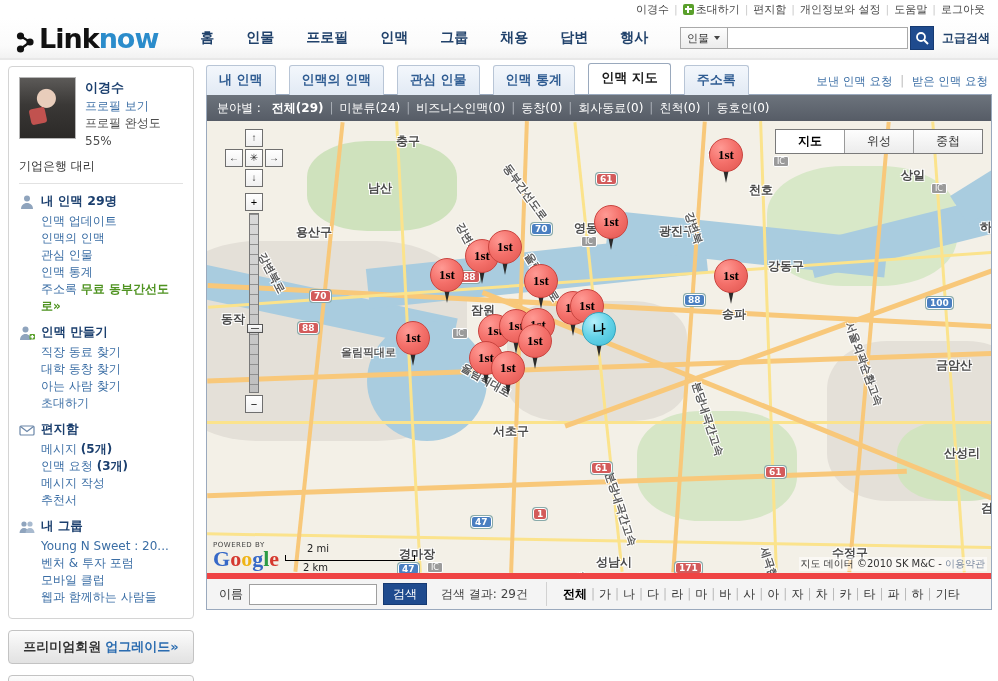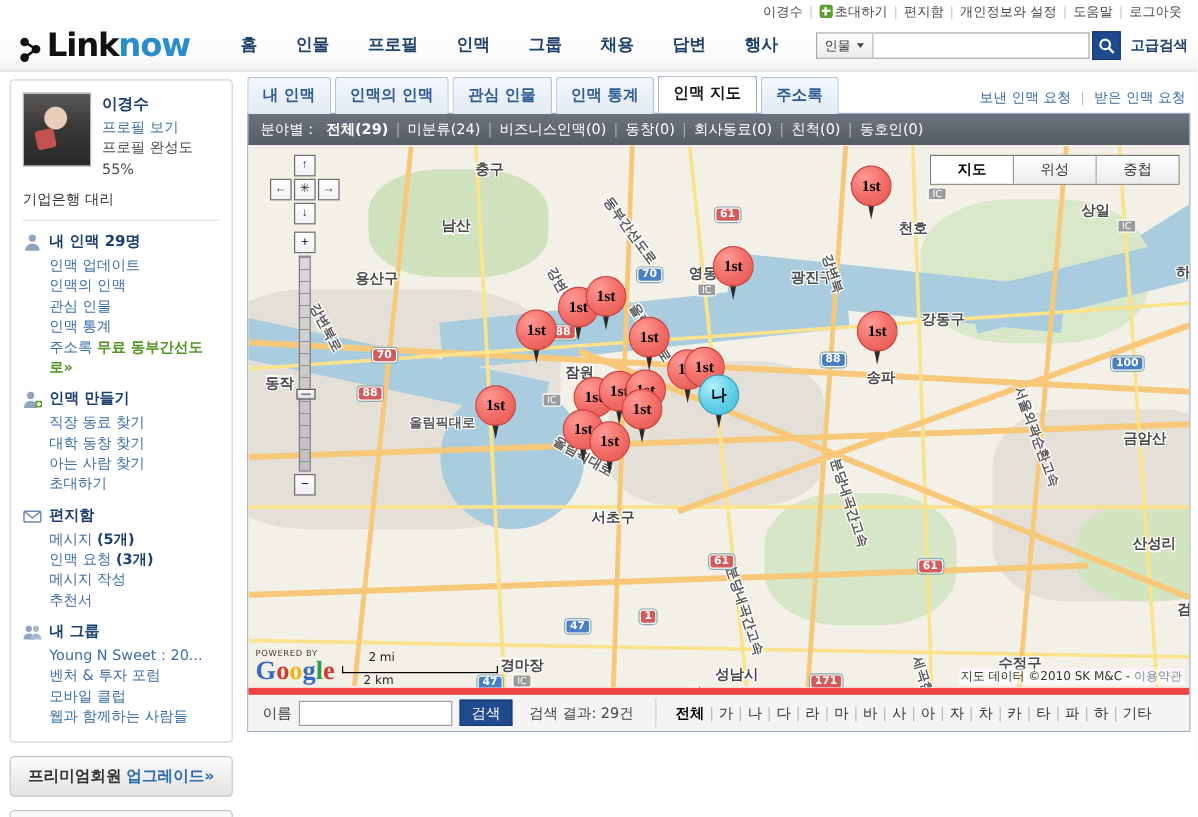--- a/index.html
+++ b/index.html
@@ -182,21 +182,21 @@
     display: flex; align-items: center; justify-content: center;
     font-size: 13px; font-weight: bold; color: #333;
     cursor: pointer;
     gap: 4px;
   }
   .sidebtn .accent { color: #2b6cb0; }
 
   
   .content { flex: 1; margin-left: 12px; }
   .tabsrow { display: flex; align-items: flex-end; height: 28px; }
-  .tabs { display: flex; gap: 3px; }
+  .tabs { display: flex; gap: 13px; align-items: flex-end; }
   .tab {
     border: 1px solid #b8c5d6;
     border-bottom: none;
     border-radius: 3px 3px 0 0;
     background: linear-gradient(to bottom,#f3f7fc,#e2eaf4);
     padding: 5px 12px 6px 12px;
     font-size: 13px;
     font-weight: bold;
     color: #2f5c92;
     cursor: pointer;
@@ -665,21 +665,21 @@
             <div class="maplabel city" style="left: 367px; top: 99px;">영동</div>
             <div class="maplabel city" style="left: 452px; top: 102px;">광진구</div>
             <div class="maplabel city" style="left: 561px; top: 137px;">강동구</div>
             <div class="maplabel city" style="left: 542px; top: 61px;">천호</div>
             <div class="maplabel city" style="left: 501px; top: 26px;">암</div>
             <div class="maplabel city" style="left: 694px; top: 46px;">상일</div>
             <div class="maplabel city" style="left: 264px; top: 181px;">잠원</div>
             <div class="maplabel city" style="left: 14px; top: 190px;">동작</div>
             <div class="maplabel city" style="left: 515px; top: 185px;">송파</div>
             <div class="maplabel city" style="left: 286px; top: 302px;">서초구</div>
-            <div class="maplabel city" style="left: 210px; top: 425px;">경마장</div>
+            <div class="maplabel city" style="left: 192px; top: 425px;">경마장</div>
             <div class="maplabel city" style="left: 389px; top: 433px;">성남시</div>
             <div class="maplabel city" style="left: 625px; top: 424px;">수정구</div>
             <div class="maplabel city" style="left: 737px; top: 324px;">산성리</div>
             <div class="maplabel city" style="left: 729px; top: 236px;">금암산</div>
             <div class="maplabel city" style="left: 773px; top: 98px;">하</div>
             <div class="maplabel city" style="left: 774px; top: 379px;">검</div>
             <div class="maplabel rot" style="left: 305px; top: 40px; transform: rotate(54deg);">동부간선도로</div>
             <div class="maplabel rot" style="left: 327px; top: 129px; transform: rotate(58deg);">올림픽대로</div>
             <div class="maplabel rot" style="left: 259px; top: 99px; transform: rotate(62deg);">강변북로</div>
             <div class="maplabel rot" style="left: 61px; top: 129px; transform: rotate(62deg);">강변북로</div>

